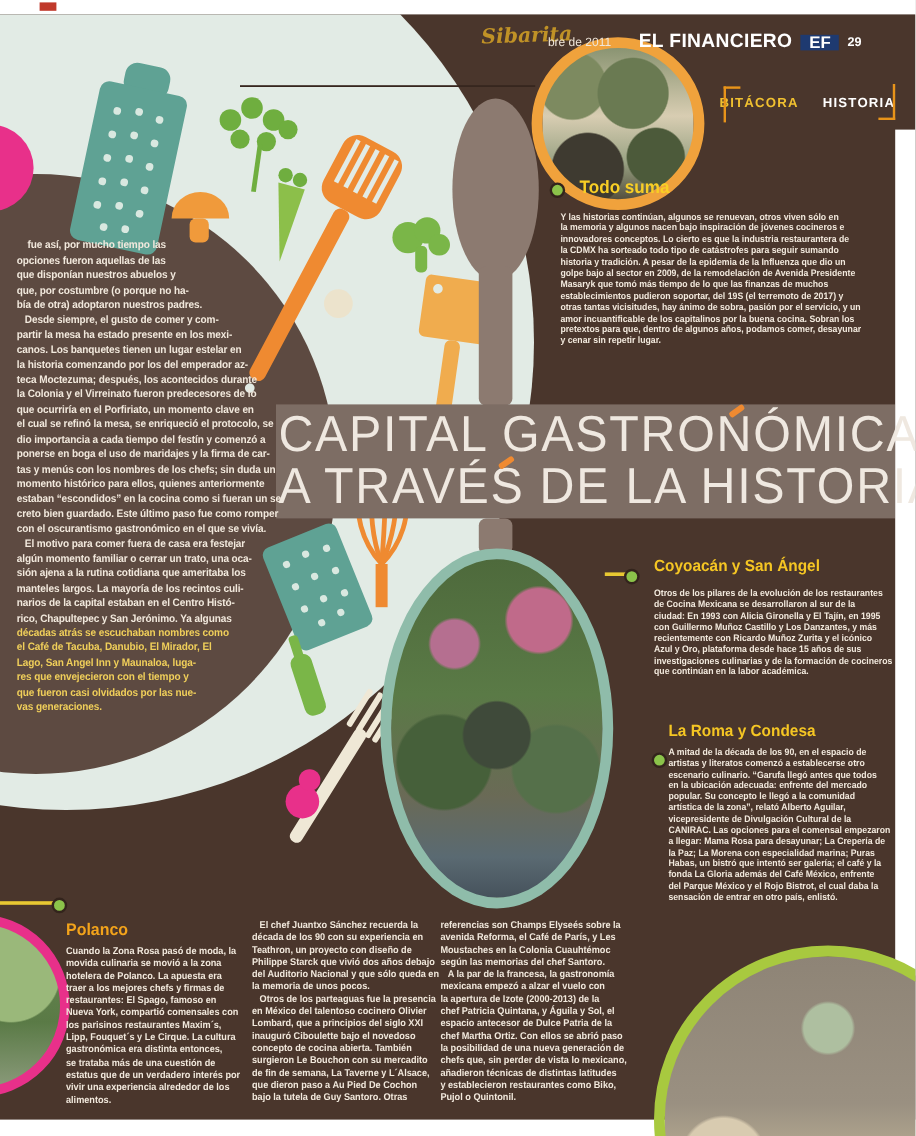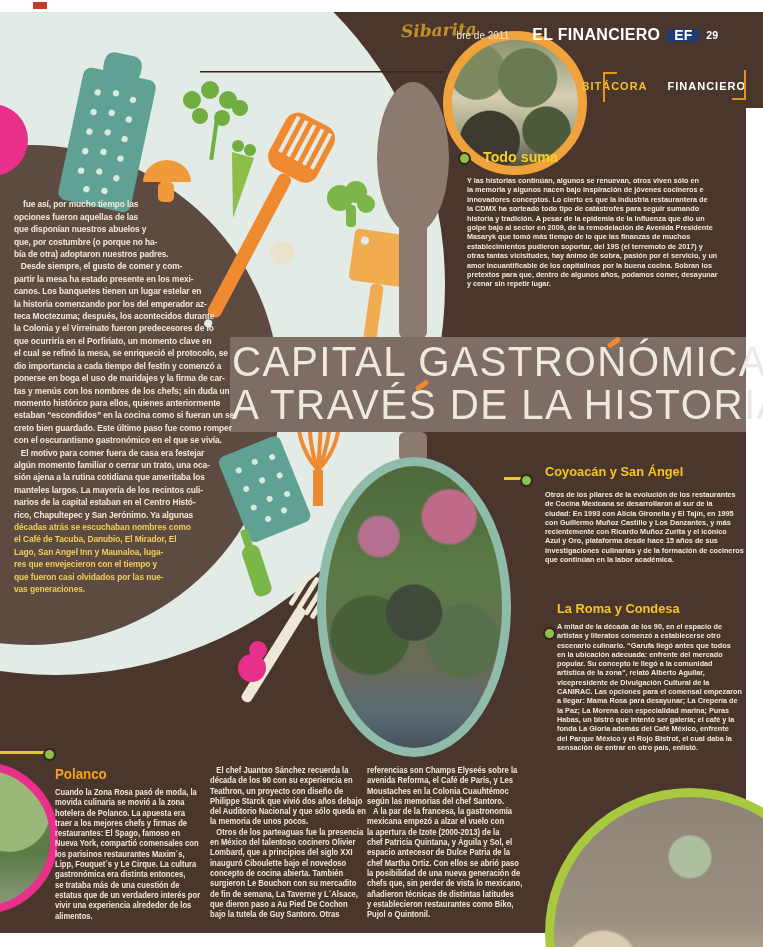--- a/index.html
+++ b/index.html
@@ -208,21 +208,21 @@
   <div class="logo-script" style="left:401px;top:20px;">Sibarita</div>
   <div class="hdr-right">
     <span class="hdr-date">bre de 2011</span>
     <span class="hdr-brand">EL FINANCIERO</span>
     <span class="ef-box">EF</span>
     <span class="hdr-page">29</span>
   </div>
   <div class="tag-box">
     <span class="tag-bracket-l"></span>
     <span style="color:#f0c030;">BITÁCORA</span>
-    <span style="color:#ffffff;">FINANCIERO</span>
+    <span style="color:#ffffff;">HISTORIA</span>
     <span class="tag-bracket-r"></span>
   </div>
 
   <div class="title-line" style="top:338px;">CAPITAL GASTRONÓMICA</div>
   <div class="title-line" style="top:381px;">A TRAVÉS DE LA HISTORIA</div>
   <span class="accent-mark" style="left:607px;top:340px;"></span>
   <span class="accent-mark" style="left:415px;top:383px;"></span>
 
   <div class="txt" style="left:14px;top:186px;font-size:9px;line-height:12.4px;letter-spacing:-0.1px;">
     <span style="color:#f2e9dd;">fue así, por mucho tiempo las

